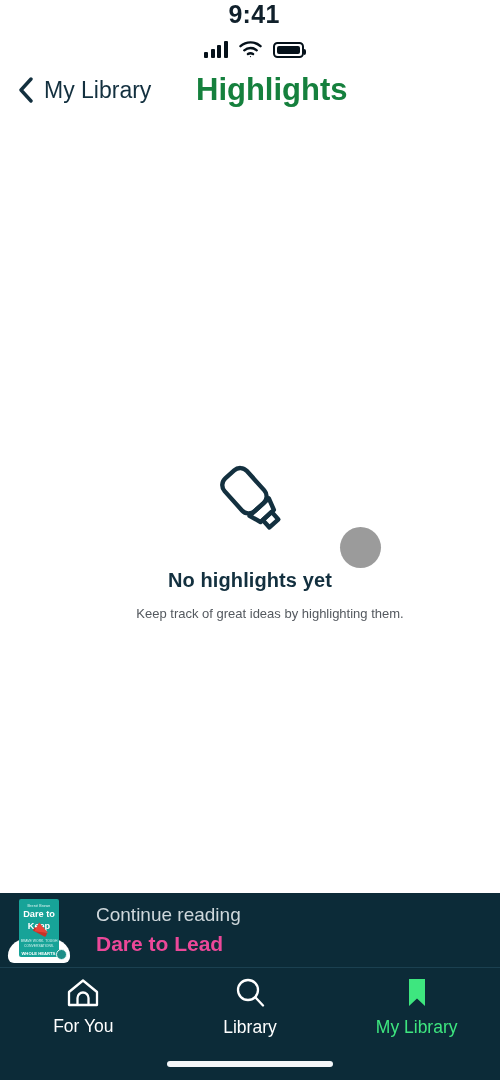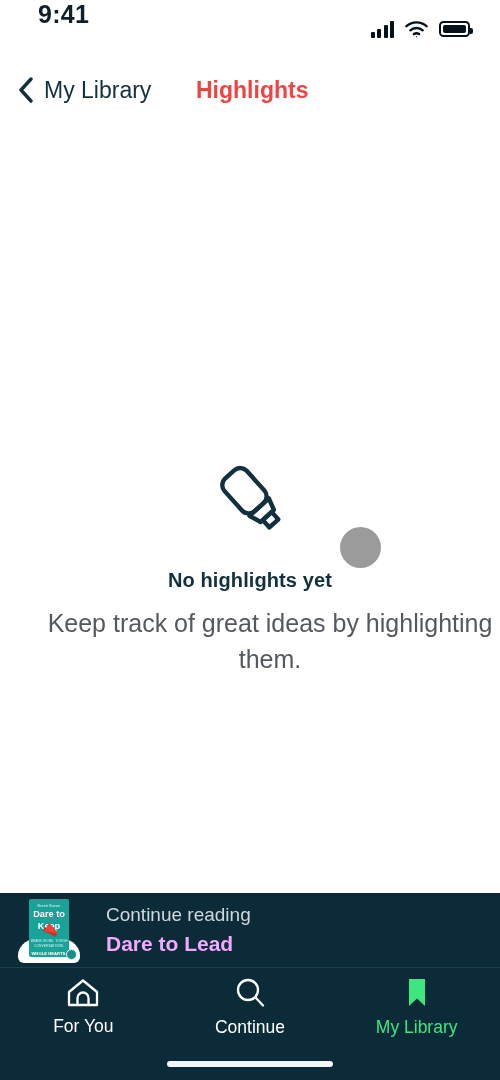--- a/index.html
+++ b/index.html
@@ -7,22 +7,23 @@
     width:500px; height:1080px;
     background:#ffffff;
     font-family:"Liberation Sans", sans-serif;
     overflow:hidden;
   }
   .phone { position:relative; width:500px; height:1080px; background:#ffffff; }
 
   
   .statusbar {
     position:absolute; top:0; left:0; width:500px; height:58px;
-    display:flex; justify-content:space-between;
+    display:flex; align-items:center; justify-content:space-between;
     padding:0 30px 0 38px;
+    flex-direction:column;
   }
   .status-time {
     font-size:25px; font-weight:700; color:#10202b;
     letter-spacing:0.3px;
   }
   .status-icons { display:flex; align-items:center; gap:11px; }
   .bars { display:flex; align-items:flex-end; gap:2.5px; height:17px; }
   .bars i { display:block; width:4px; background:#05111a; border-radius:1px; }
   .bars i:nth-child(1){ height:6px; }
   .bars i:nth-child(2){ height:9px; }
@@ -43,49 +44,49 @@
     position:absolute; top:62px; left:0; width:500px; height:56px;
   }
   .back-btn {
     position:absolute; left:10px; top:0; height:56px;
     display:flex; align-items:center; gap:10px; padding:0 8px; cursor:pointer;
   }
   .back-label { font-size:23px; font-weight:500; color:#13303f; }
   .nav-title {
     position:absolute; left:196px; top:0; height:56px;
     display:flex; align-items:center;
-    font-size:23px; font-weight:700; color:#ef4444;
+    font-size:31px; font-weight:700; color:#15803d;
   }
 
   
   .empty {
     position:absolute; top:455px; left:0; width:500px;
     display:flex; flex-direction:column; align-items:center;
   }
   .hl-icon-wrap { position:relative; width:500px; height:110px; }
   .hl-icon { position:absolute; left:216px; top:8px; }
   .gray-dot {
     position:absolute; left:340px; top:527px;
     width:41px; height:41px; border-radius:50%;
     background:#9b9b9b;
   }
   .empty-title {
     margin-top:4px;
     font-size:20px; font-weight:700; color:#13303f; letter-spacing:0.1px;
   }
   .empty-sub {
     margin-top:13px; text-align:center; line-height:1.45;
-    font-size:25px; font-weight:400; color:#54595f;margin-left:40px;
+    font-size:13px; font-weight:400; color:#54595f;margin-left:40px;
   }
 
   
   .continue-bar {
     position:absolute; left:0; top:893px; width:500px; height:74px;
     background:#0c2b38;
-    display:flex; align-items:center; padding-left:18px; cursor:pointer;
+    display:flex; align-items:center; padding-left:8px; cursor:pointer;
   }
   .cover-wrap { position:relative; width:62px; height:66px; flex:none; }
   .cover-pages {
     position:absolute; left:0; bottom:0; width:62px; height:26px;
     background:#ffffff; border-radius:40% 40% 6px 6px / 70% 70% 6px 6px;
   }
   .cover {
     position:absolute; left:11px; top:2px; width:40px; height:58px;
     background:#17a398; border-radius:2px; overflow:hidden;
   }
@@ -113,21 +114,21 @@
     font-size:3.4px; color:#d4f3ef; line-height:1.5;
   }
   .cover-sub b { display:block; font-size:4.2px; color:#ffffff; margin-top:2px; }
   .cover-badge {
     position:absolute; right:3px; bottom:3px;
     width:11px; height:11px; border-radius:50%;
     background:#1d8e87; border:1px solid #e9f7f5;
   }
   .continue-text { margin-left:26px; }
   .continue-label { font-size:19px; color:#cfd8dc; }
-  .continue-title { margin-top:6px; font-size:21px; font-weight:700; color:#f0abfc; }
+  .continue-title { margin-top:6px; font-size:21px; font-weight:700; color:#ec4899; }
 
   
   .tabbar {
     position:absolute; left:0; top:967px; width:500px; height:113px;
     background:#0c2b38; border-top:1px solid #1b4050;
   }
   .tabs { display:flex; height:72px; }
   .tab {
     flex:1; display:flex; flex-direction:column; align-items:center;
     justify-content:center; gap:8px; cursor:pointer; padding-top:6px;
@@ -221,21 +222,21 @@
           <path d="M3 14 L17 2.5 L31 14 L31 27 L3 27 Z" fill="none" stroke="#ffffff" stroke-width="2.3" stroke-linejoin="round"></path>
           <path d="M11.5 27 L11.5 20 a5.5 5.5 0 0 1 11 0 L22.5 27" fill="none" stroke="#ffffff" stroke-width="2.3" stroke-linejoin="round"></path>
         </svg>
         <span class="tab-label">For You</span>
       </div>
       <div class="tab">
         <svg width="34" height="32" viewBox="0 0 34 32">
           <circle cx="15" cy="13" r="10" fill="none" stroke="#ffffff" stroke-width="2.3"></circle>
           <path d="M22.3 20.3 L30 28.5" fill="none" stroke="#ffffff" stroke-width="2.3" stroke-linecap="round"></path>
         </svg>
-        <span class="tab-label">Continue</span>
+        <span class="tab-label">Library</span>
       </div>
       <div class="tab active">
         <svg width="34" height="32" viewBox="0 0 34 32">
           <path d="M9 2 L25 2 L25 29 L17 21.5 L9 29 Z" fill="#3ee67f"></path>
         </svg>
         <span class="tab-label">My Library</span>
       </div>
     </div>
     <div class="home-indicator"></div>
   </div>

